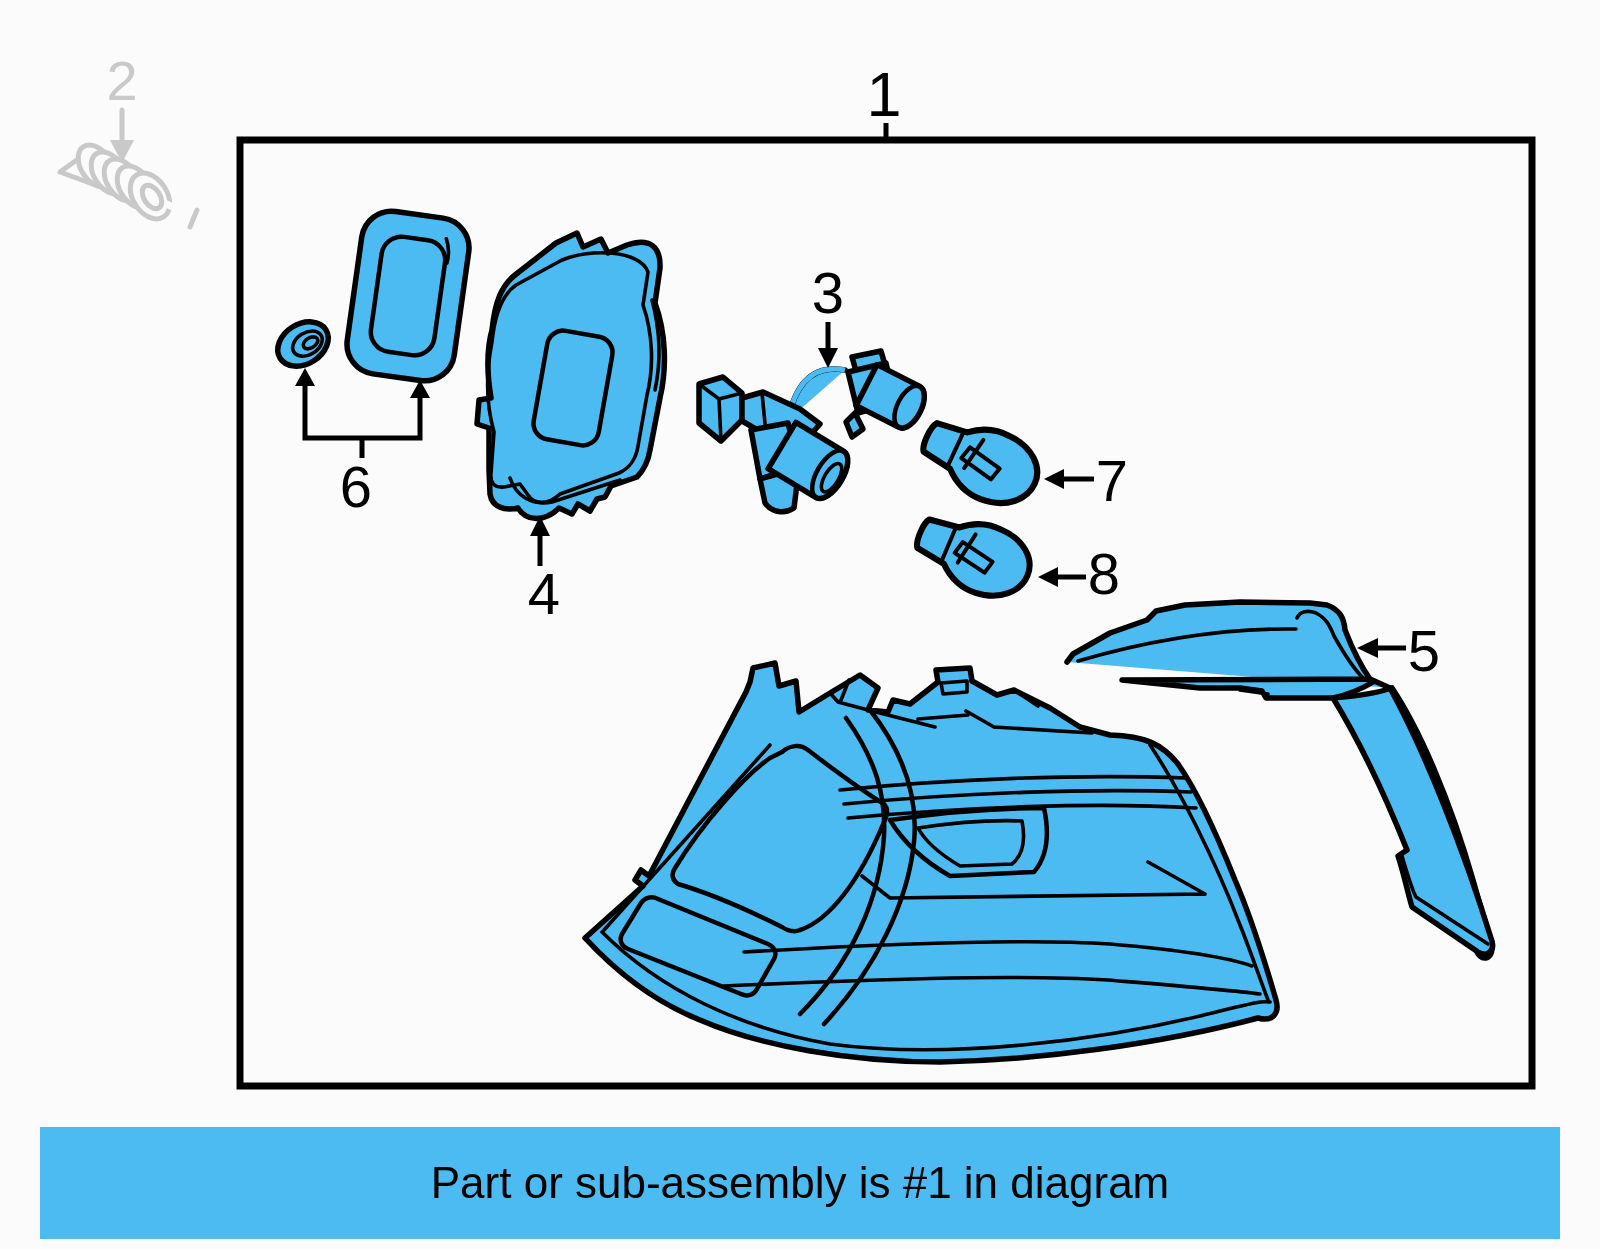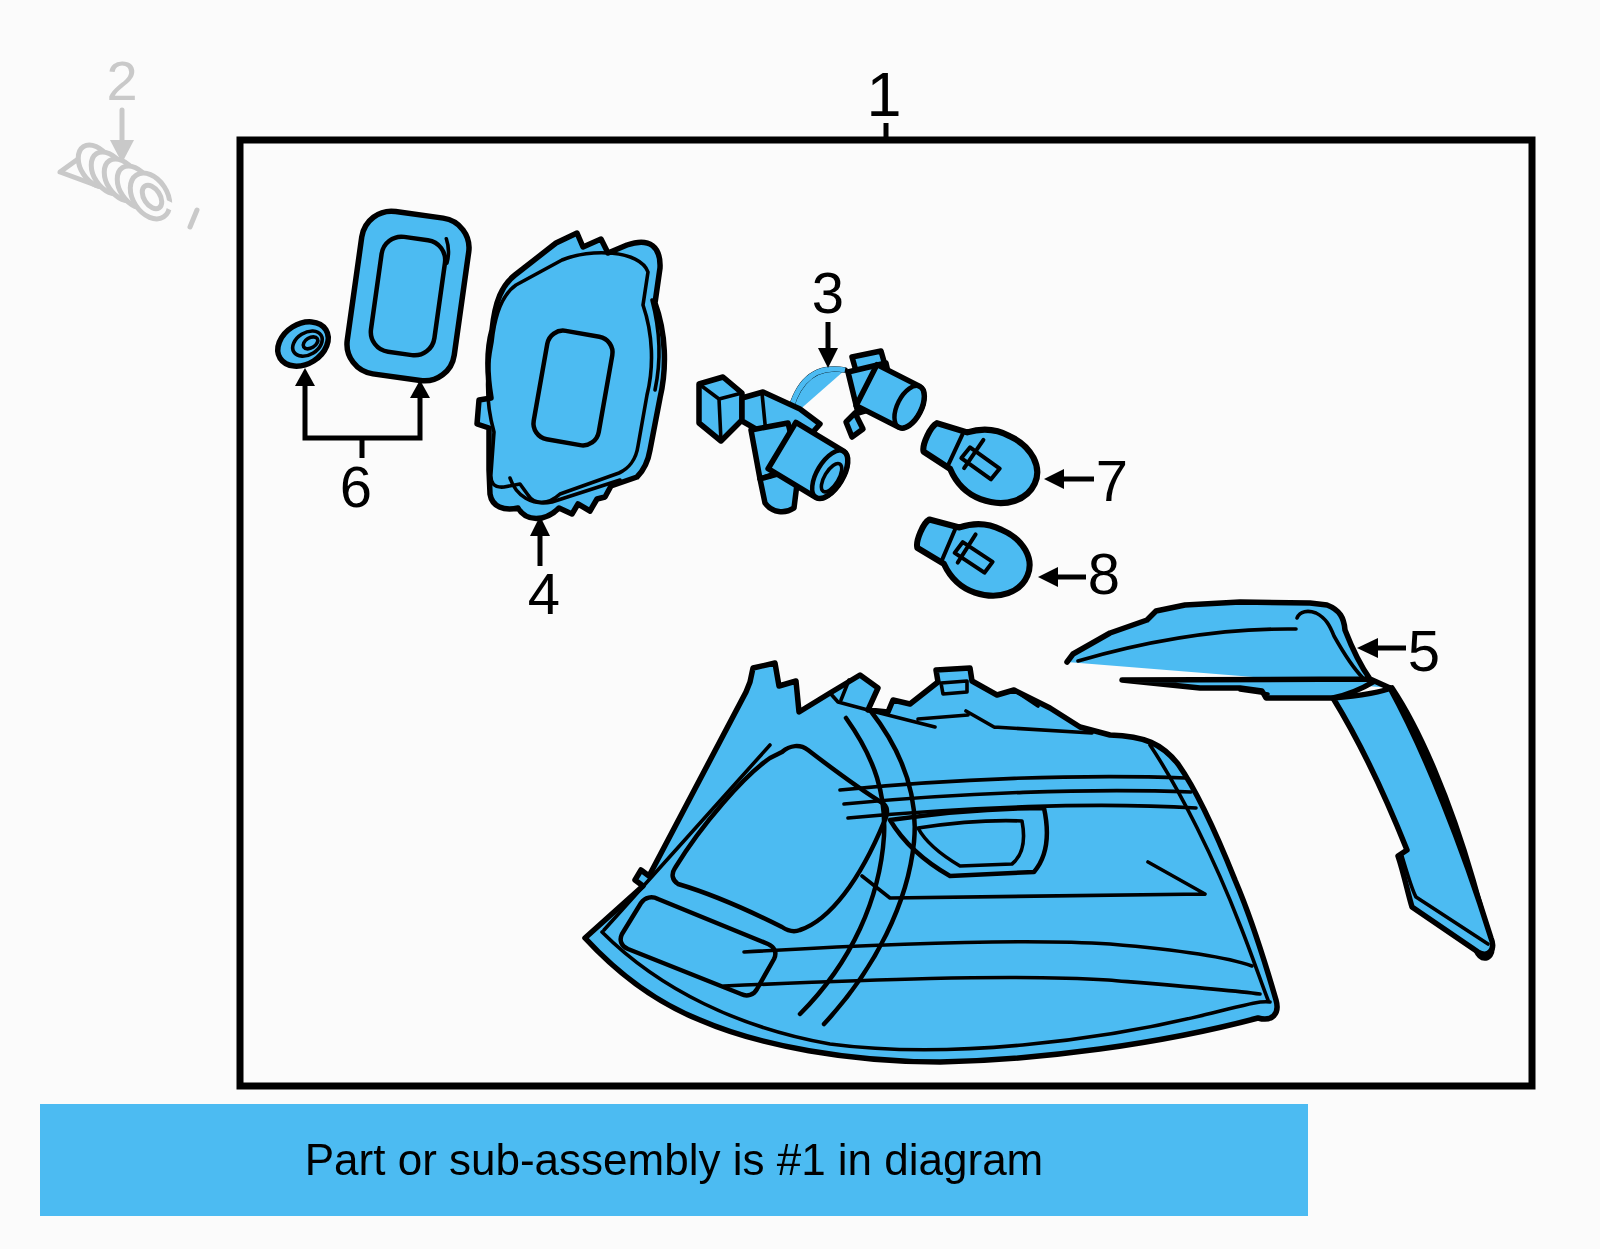--- a/index.html
+++ b/index.html
@@ -9,21 +9,21 @@
   .callout{font-family:"Liberation Sans",sans-serif;font-size:58px;fill:#000;}
   .callout-big{font-family:"Liberation Sans",sans-serif;font-size:63px;fill:#000;}
   .callout-gray{font-family:"Liberation Sans",sans-serif;font-size:56px;fill:#C9C9C9;}
   .part{fill:#4CBBF2;stroke:#000;stroke-width:5.5;stroke-linejoin:round;stroke-linecap:round;}
   .detail{fill:none;stroke:#000;stroke-width:3.6;stroke-linejoin:round;stroke-linecap:round;}
   .detail2{fill:none;stroke:#000;stroke-width:4.5;stroke-linejoin:round;stroke-linecap:round;}
   .arrow{stroke:#000;stroke-width:5;fill:none;}
   .ahead{fill:#000;stroke:none;}
   .gray{stroke:#C9C9C9;fill:#FBFBFB;stroke-width:5;stroke-linejoin:round;stroke-linecap:round;}
   .grayline{stroke:#C9C9C9;fill:none;stroke-width:5;stroke-linecap:round;}
-  #banner{position:absolute;left:40px;top:1104px;width:1268px;height:112px;background:#4CBBF2;
+  #banner{position:absolute;left:40px;top:1127px;width:1520px;height:112px;background:#4CBBF2;
           display:flex;flex-direction:column;align-items:center;justify-content:center;
           color:#000;font-size:44px;line-height:52px;text-align:center;}
 </style>
 </head>
 <body>
 
 <div id="stage">
 
 <svg id="diagram-svg" width="1600" height="1249" viewBox="0 0 1600 1249" xmlns="http://www.w3.org/2000/svg">
 

